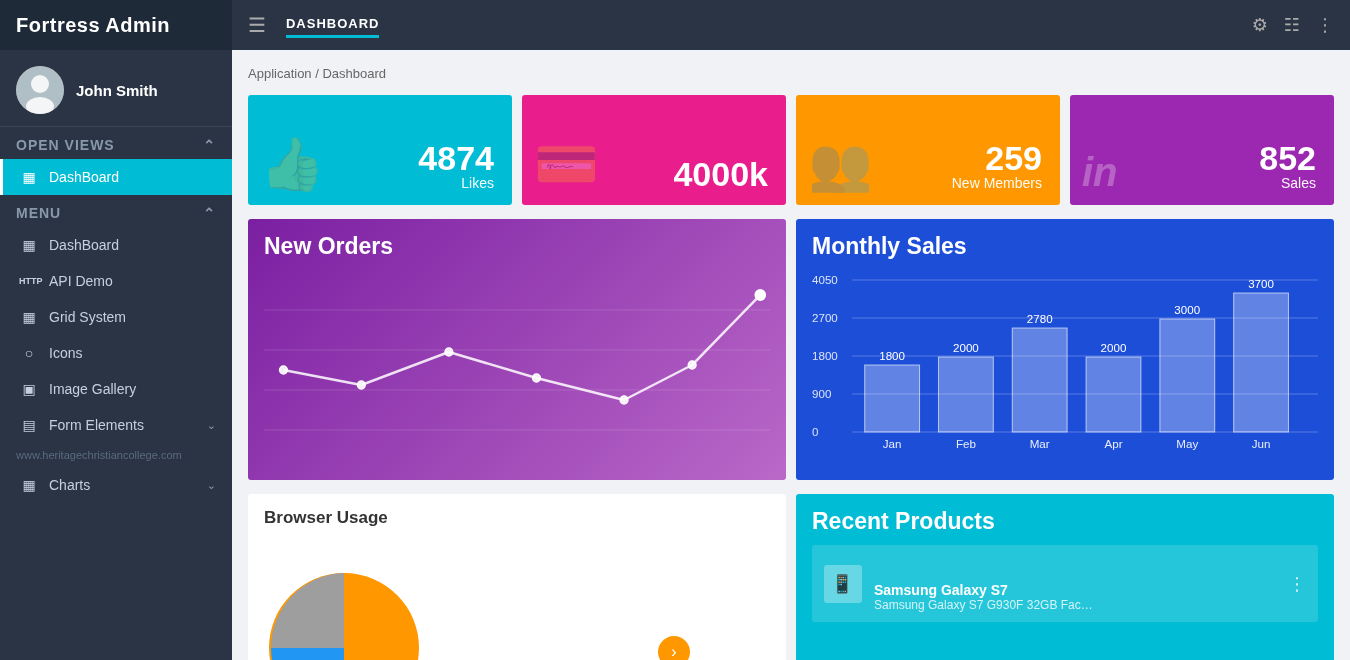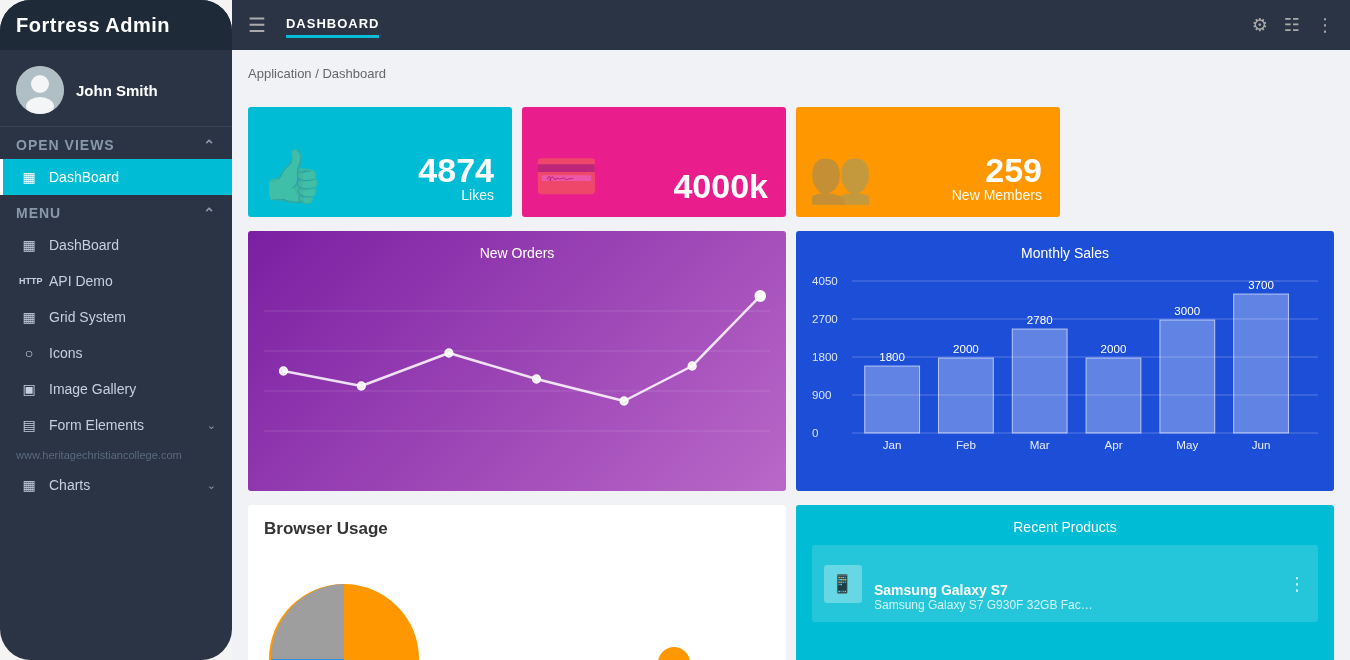--- a/index.html
+++ b/index.html
@@ -8,21 +8,20 @@
     
     #sidebar {
       width: 232px;
       min-width: 232px;
       background: #2b3445;
       color: #fff;
       display: flex;
       flex-direction: column;
       height: 660px;
       overflow: hidden;
-      border-radius: 31px;
     }
     #sidebar-brand {
       background: #1e2a38;
       padding: 0 16px;
       height: 50px;
       display: flex;
       align-items: center;
       font-size: 20px;
       font-weight: bold;
       color: #fff;
@@ -116,21 +115,21 @@
     #content {
       flex: 1;
       overflow-y: auto;
       background: #f0f2f5;
       padding: 16px;
     }
 
     #breadcrumb {
       font-size: 13px;
       color: #666;
-      margin-bottom: 26px;
+      margin-bottom: 14px;
     }
 
     
     .stat-cards {
       display: grid;
       grid-template-columns: repeat(4, 1fr);
       gap: 10px;
       margin-bottom: 14px;
     }
     .stat-card {
@@ -179,21 +178,21 @@
       border-radius: 3px;
       overflow: hidden;
     }
 
     
     .panel-new-orders {
       background: linear-gradient(135deg, #7b1fa2 0%, #ba68c8 100%);
       padding: 14px 16px 12px 16px;
       min-height: 260px;
     }
-    .panel-title { font-size: 14px; font-weight: 400; color: #fff; margin-bottom: 10px; text-align: center; }
+    .panel-title { font-size: 23px; font-weight: 700; color: #fff; margin-bottom: 10px; }
 
     
     .line-chart-area { width: 100%; height: 190px; position: relative; }
 
     
     .panel-monthly-sales {
       background: #1d4ed8;
       padding: 14px 16px 10px 16px;
       min-height: 260px;
     }
@@ -335,20 +334,25 @@
         <span class="card-label">Likes</span>
       </div>
       <div class="stat-card stat-pink">
         <span class="card-icon">💳</span>
         <span class="card-number">4000k</span>
       </div>
       <div class="stat-card stat-orange">
         <span class="card-icon">👥</span>
         <span class="card-number">259</span>
         <span class="card-label">New Members</span>
+      </div>
+      <div class="stat-card stat-purple">
+        <span class="card-icon" style="font-size:40px;opacity:0.28;font-style:italic;font-weight:900;">in</span>
+        <span class="card-number">852</span>
+        <span class="card-label">Sales</span>
       </div>
     </div>
 
     <div class="panels-row">
 
       <div class="panel panel-new-orders">
         <div class="panel-title">New Orders</div>
         <div class="line-chart-area">
           <svg width="100%" height="190" viewBox="0 0 520 190" preserveAspectRatio="none">
 

